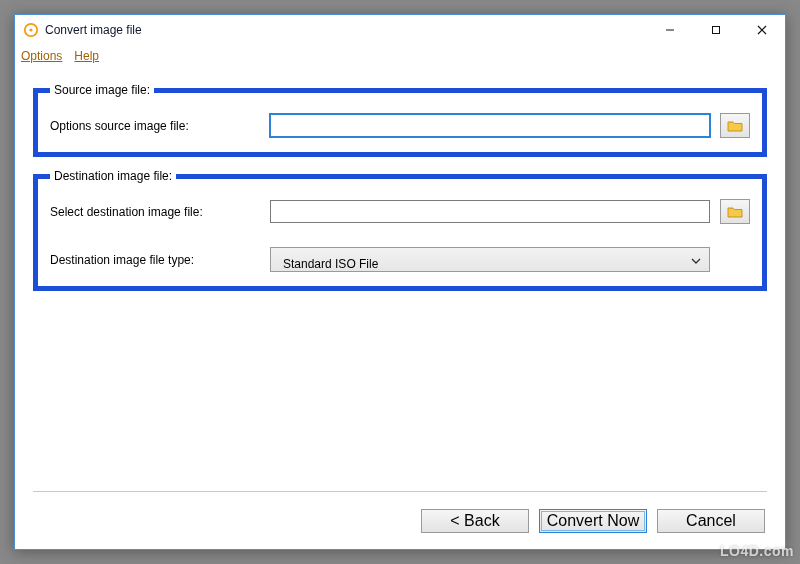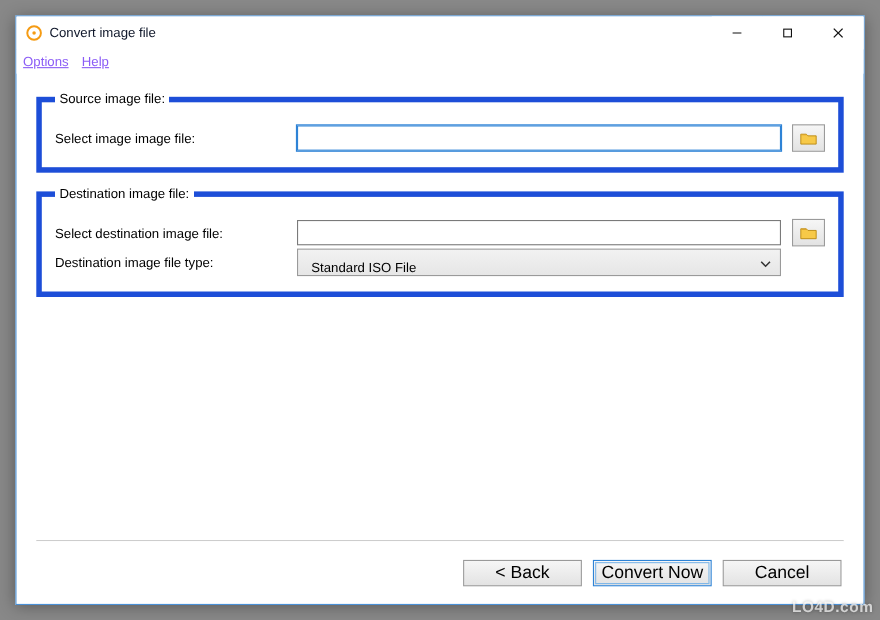--- a/index.html
+++ b/index.html
@@ -54,21 +54,21 @@
     display: flex;
     align-items: center;
     padding-left: 6px;
     gap: 12px;
     background: #fff;
   }
   .menu-item {
     font-size: 12px;
     text-decoration: underline;
     text-decoration-color: rgba(0,0,0,0);
-    color: #8b5cf6;
+    color: #a16207;
     cursor: default;
   }
   .menu-item .ul { text-decoration: underline; }
 
   
   .client {
     position: relative;
     padding: 16px 18px 0 18px;
   }
 
@@ -82,21 +82,21 @@
     font-size: 12px;
     padding: 0 4px;
     color: #000;
   }
   .row {
     display: flex;
     align-items: center;
     margin-top: 6px;
     gap: 10px;
   }
-  .row + .row { margin-top: 2px; }
+  .row + .row { margin-top: 23px; }
   .row-label {
     width: 210px;
     flex: 0 0 210px;
     font-size: 12px;
     color: #000;
   }
   .text-input {
     flex: 1 1 auto;
     height: 23px;
     border: 1px solid #7a7a7a;
@@ -221,21 +221,21 @@
   <div class="menubar">
     <span class="menu-item"><span class="ul">Options</span></span>
     <span class="menu-item"><span class="ul">Help</span></span>
   </div>
 
   <div class="client">
 
     <fieldset class="group">
       <legend>Source image file:</legend>
       <div class="row">
-        <div class="row-label">Select image image file:</div>
+        <div class="row-label">Options source image file:</div>
         <input type="text" class="text-input focused" value="" style="">
         <button class="browse-btn">
           <span class="folder-icon">
             <svg viewBox="0 0 16 14" width="16" height="14">
               <path d="M1 3 L6 3 L7.5 4.5 L15 4.5 L15 12 L1 12 Z" fill="#f7c948" stroke="#b8860b" stroke-width="0.8"></path>
               <path d="M1 3 L6 3 L7 4 L1 4 Z" fill="#d9a52e"></path>
             </svg>
           </span>
         </button>
       </div>

